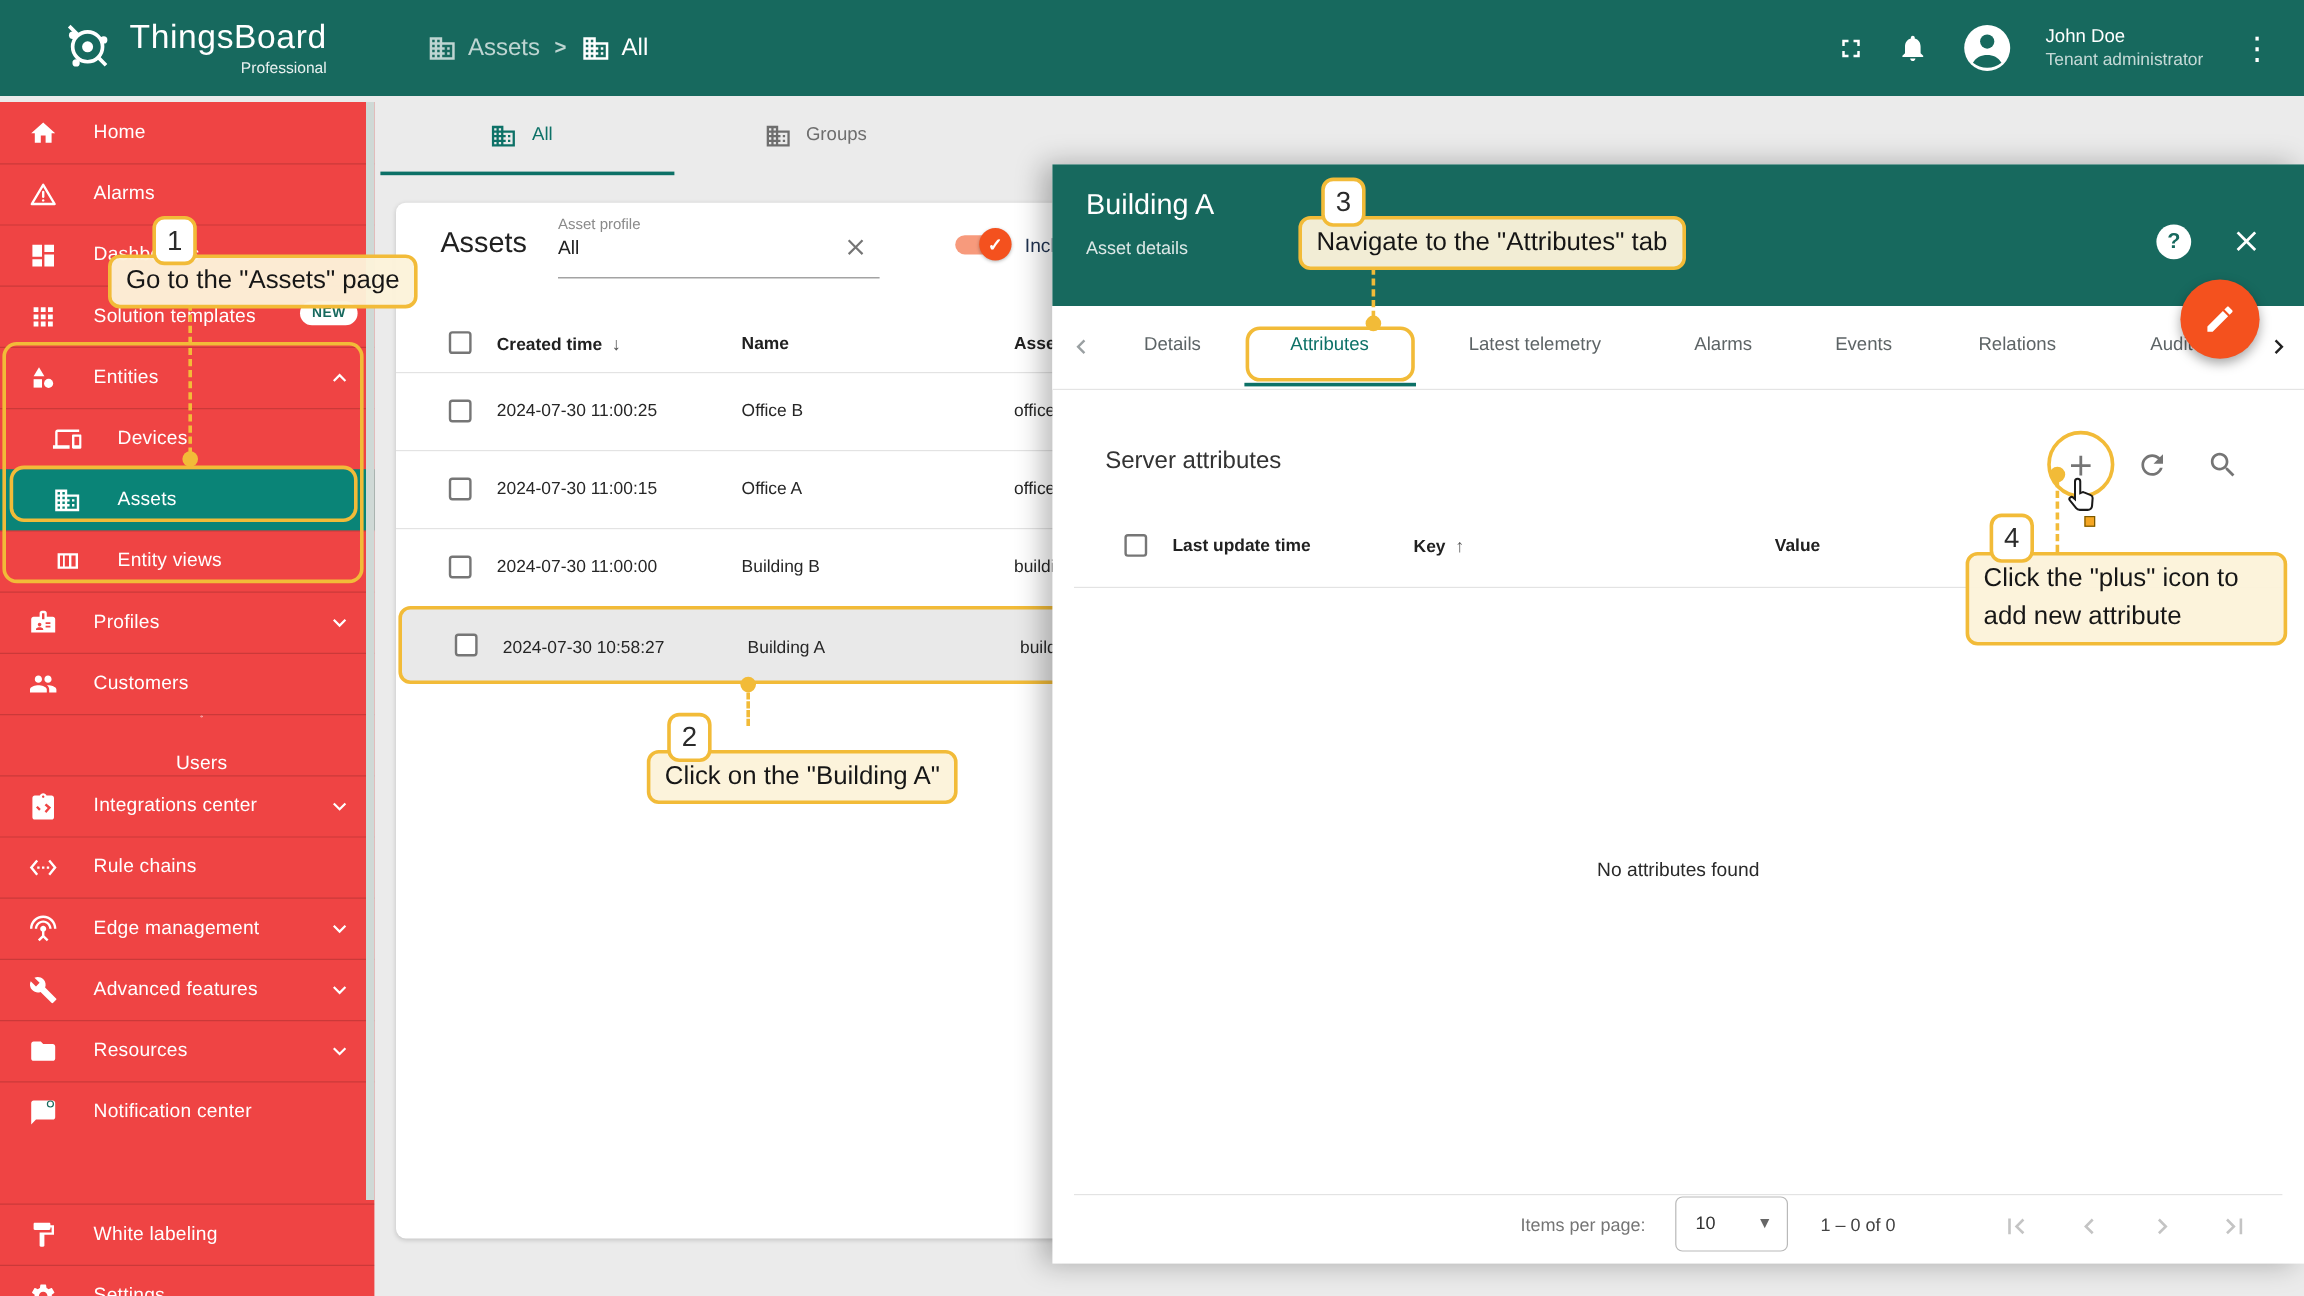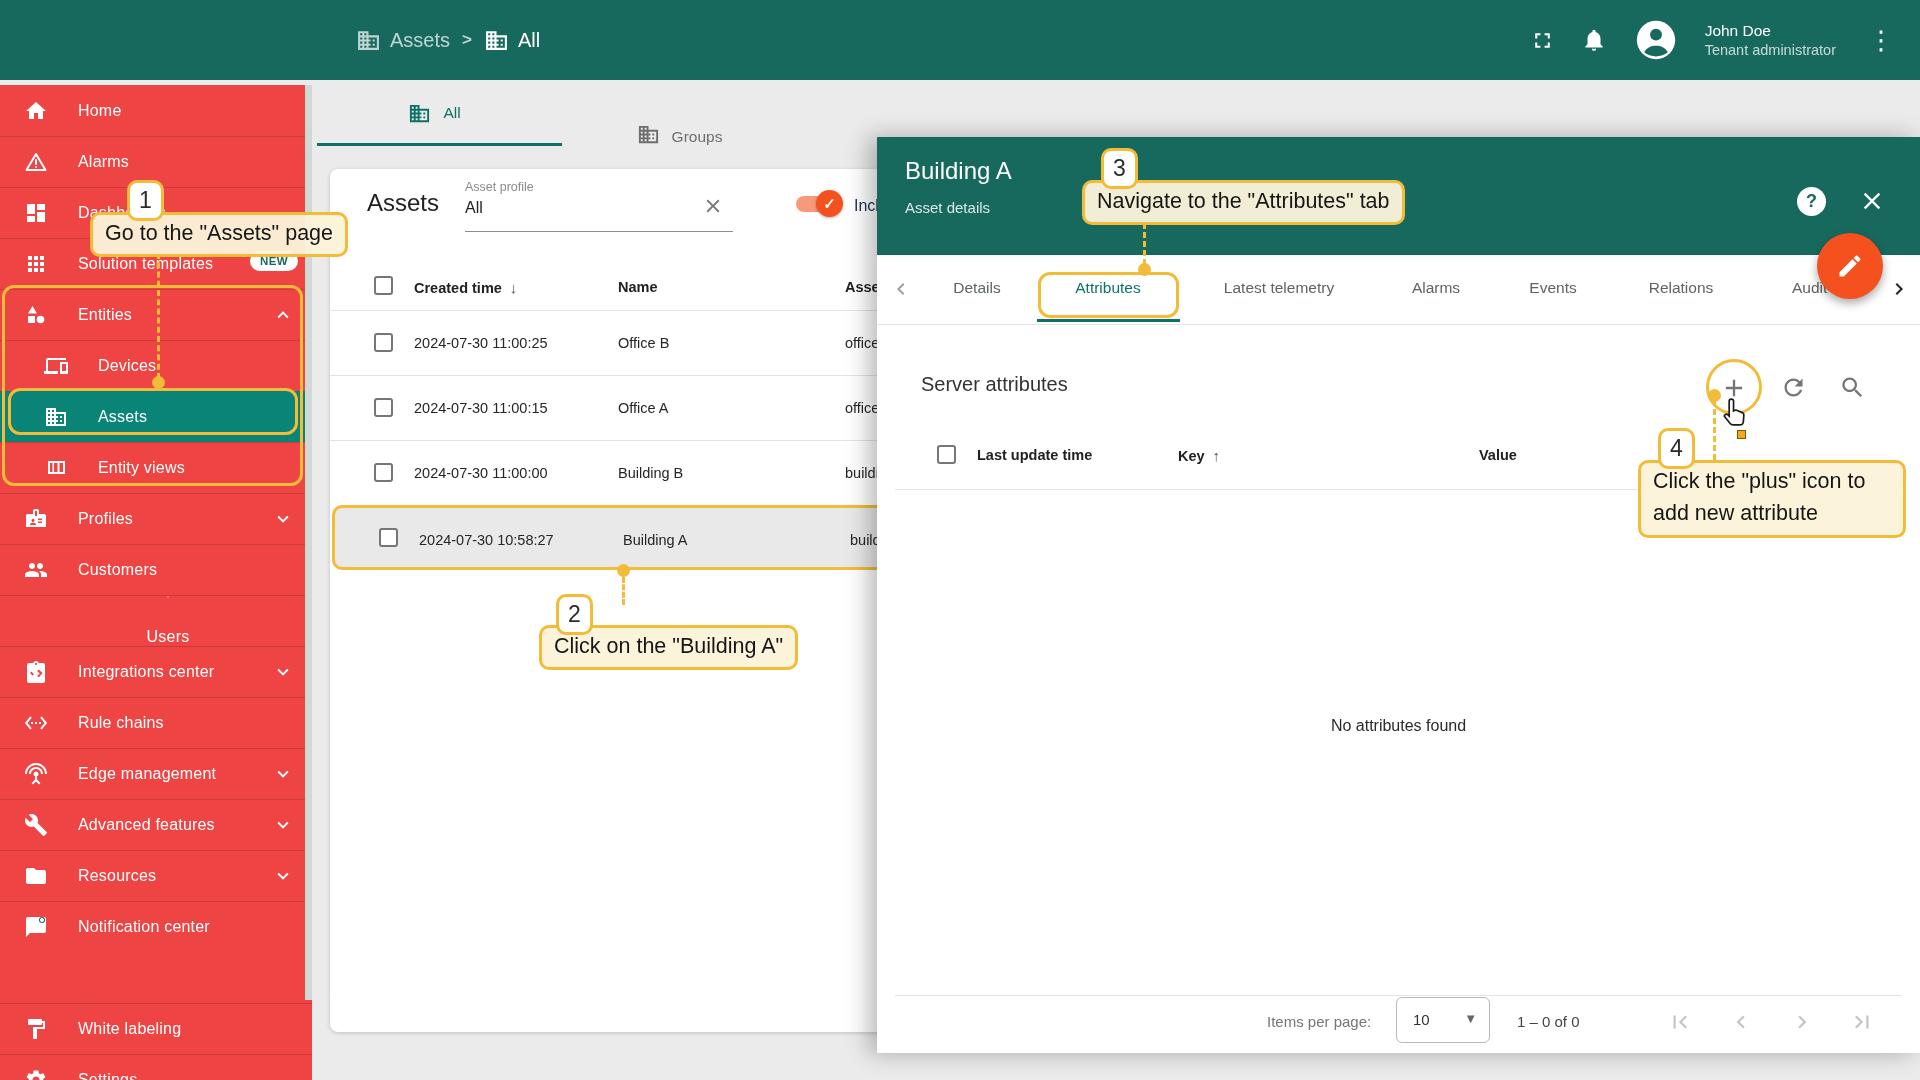--- a/index.html
+++ b/index.html
@@ -32,21 +32,21 @@
              font-weight:700;border-radius:11px;padding:4px 10px;letter-spacing:.4px;}
   .nav-item.selected{background:#0a8477;border-top-color:transparent;}
   .sb-scroll{position:absolute;right:0;top:0;width:7px;height:915px;background:#cfd9d6;}
   
   .tut-outline{position:absolute;border:3px solid #f2bb38;border-radius:12px;z-index:20;pointer-events:none;}
   
   .ctabs{position:absolute;left:312px;top:80px;height:66px;display:flex;z-index:1;}
   .ctab{width:245px;display:flex;align-items:center;justify-content:center;gap:12px;
         font-size:15.5px;font-weight:500;cursor:pointer;}
   .ctab.on{color:#0d7167;}
-  .ctab.off{color:#6e6e6e;align-items:flex-end;}
+  .ctab.off{color:#6e6e6e;}
   .ctab-ink{position:absolute;left:5px;top:63px;width:245px;height:3px;background:#0d7167;}
   
   .card{position:absolute;left:330px;top:169px;width:1275px;height:863px;background:#fff;
         border-radius:8px;box-shadow:0 1px 4px rgba(0,0,0,.18);z-index:1;}
   .card-title{position:absolute;left:37px;top:20px;font-size:24px;font-weight:500;color:#212121;}
   .flt-label{position:absolute;left:135px;top:11px;font-size:12.5px;color:#8a8a8a;}
   .flt-value{position:absolute;left:135px;top:30px;font-size:16px;color:#212121;}
   .flt-line{position:absolute;left:135px;top:62px;width:268px;height:1px;background:#8d8d8d;}
   .flt-clear{position:absolute;left:372px;top:26px;color:#757575;cursor:pointer;}
   .tgl-track{position:absolute;left:466px;top:27px;width:42px;height:16px;border-radius:8px;background:#f79a7c;}
@@ -113,20 +113,36 @@
              border-radius:50%;z-index:21;}
   .cursor{position:absolute;left:1720px;top:396px;z-index:25;}
   .cursor-sq{position:absolute;left:1737px;top:430px;width:9px;height:9px;background:#f5a623;border:1px solid #7a5900;z-index:25;}
 </style>
 </head>
 <body>
 
 <div class="stage">
 
   <header class="topbar">
+    <div class="brand">
+      <span class="mi" style="margin-right:12px;">
+        <svg width="46" height="50" viewBox="0 0 24 24" fill="none" stroke="#fff" stroke-width="1.6">
+          <circle cx="12" cy="12" r="6.5"></circle>
+            <circle cx="12" cy="12" r="2.4" fill="#fff" stroke="none"></circle>
+          <circle cx="5.5" cy="7" r="1.6" fill="#fff" stroke="none"></circle>
+            <circle cx="19" cy="9" r="1.6" fill="#fff" stroke="none"></circle>
+          <circle cx="7" cy="19" r="1.6" fill="#fff" stroke="none"></circle>
+            <path d="M4 3l4 4M20 20l-3.5-3.5"></path>
+        </svg>
+      </span>
+      <span>
+        <div class="brand-name">ThingsBoard</div>
+        <div class="brand-sub">Professional</div>
+      </span>
+    </div>
     <nav class="crumbs">
       <span class="crumb dim">
         <svg class="mi" width="25" height="25" viewBox="0 0 24 24" fill="rgba(255,255,255,.72)">
             <path d="M12 7V3H2v18h20V7H12zM6 19H4v-2h2v2zm0-4H4v-2h2v2zm0-4H4V9h2v2zm0-4H4V5h2v2zm4 12H8v-2h2v2zm0-4H8v-2h2v2zm0-4H8V9h2v2zm0-4H8V5h2v2zm10 12h-8v-2h2v-2h-2v-2h2v-2h-2V9h8v10zm-2-8h-2v2h2v-2zm0 4h-2v2h2v-2z"></path>
           </svg>
         <span>Assets</span>
       </span>
       <span class="crumb-sep">&gt;</span>
       <span class="crumb lit">
         <svg class="mi" width="25" height="25" viewBox="0 0 24 24" fill="#fff">

